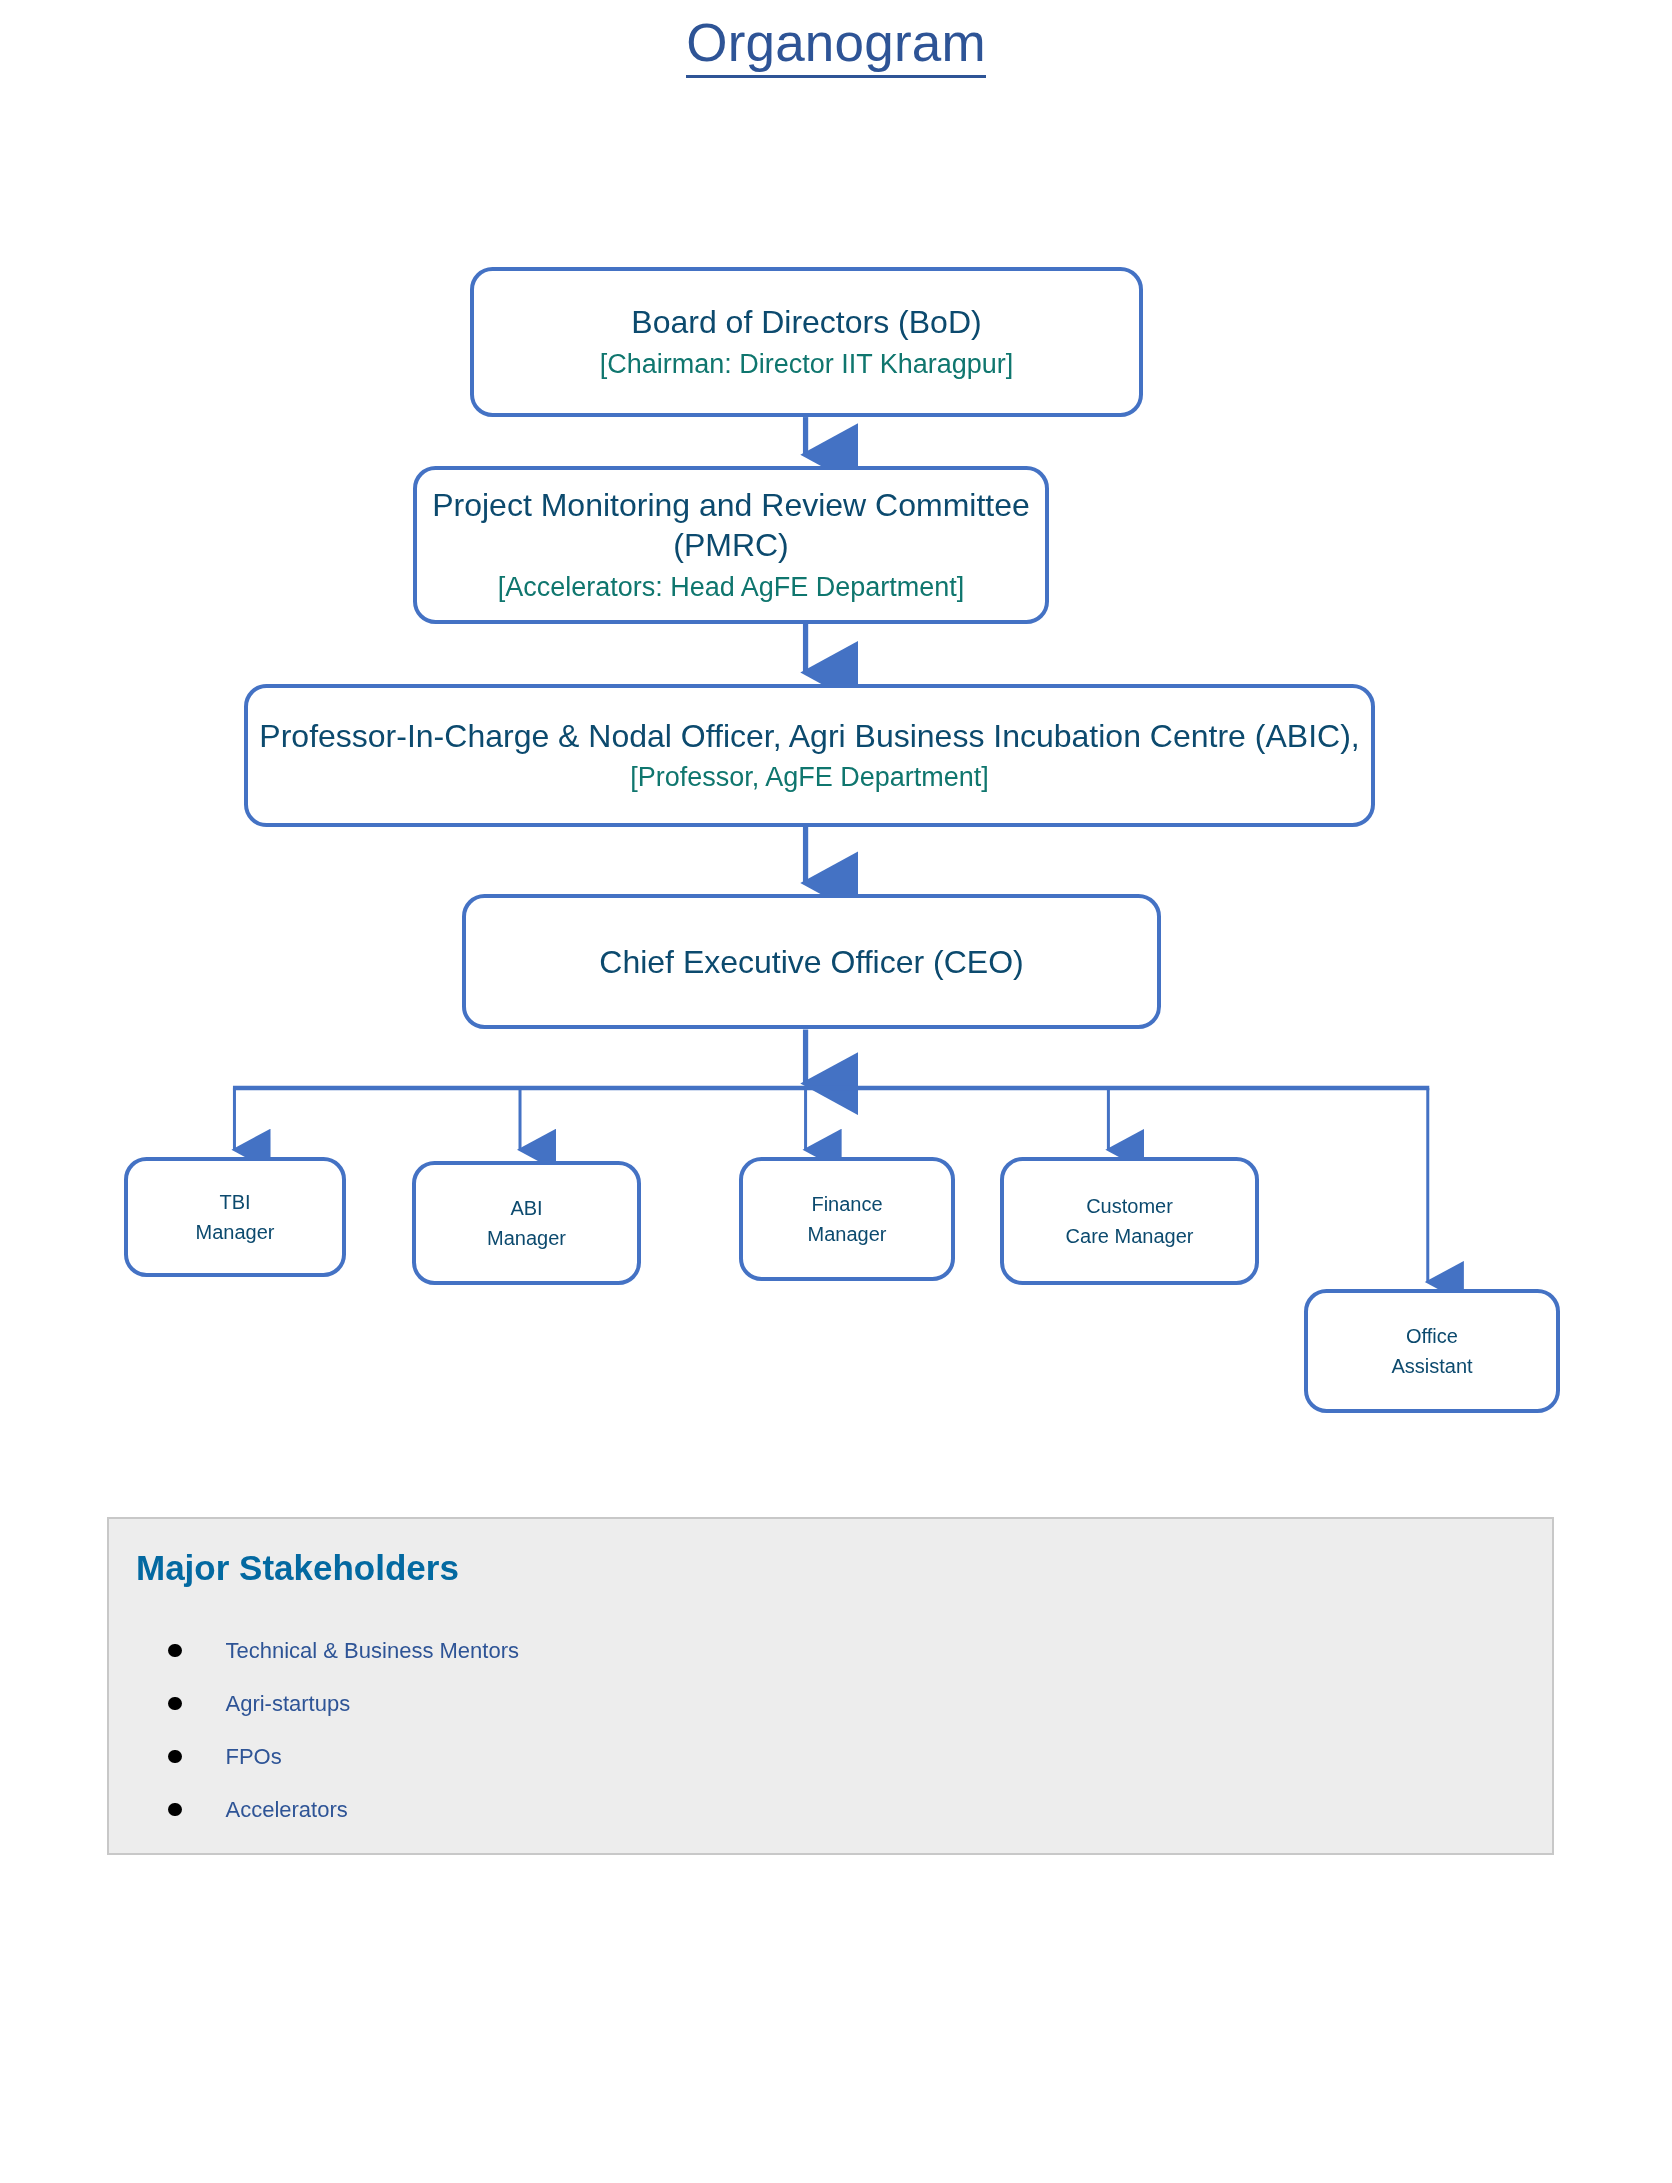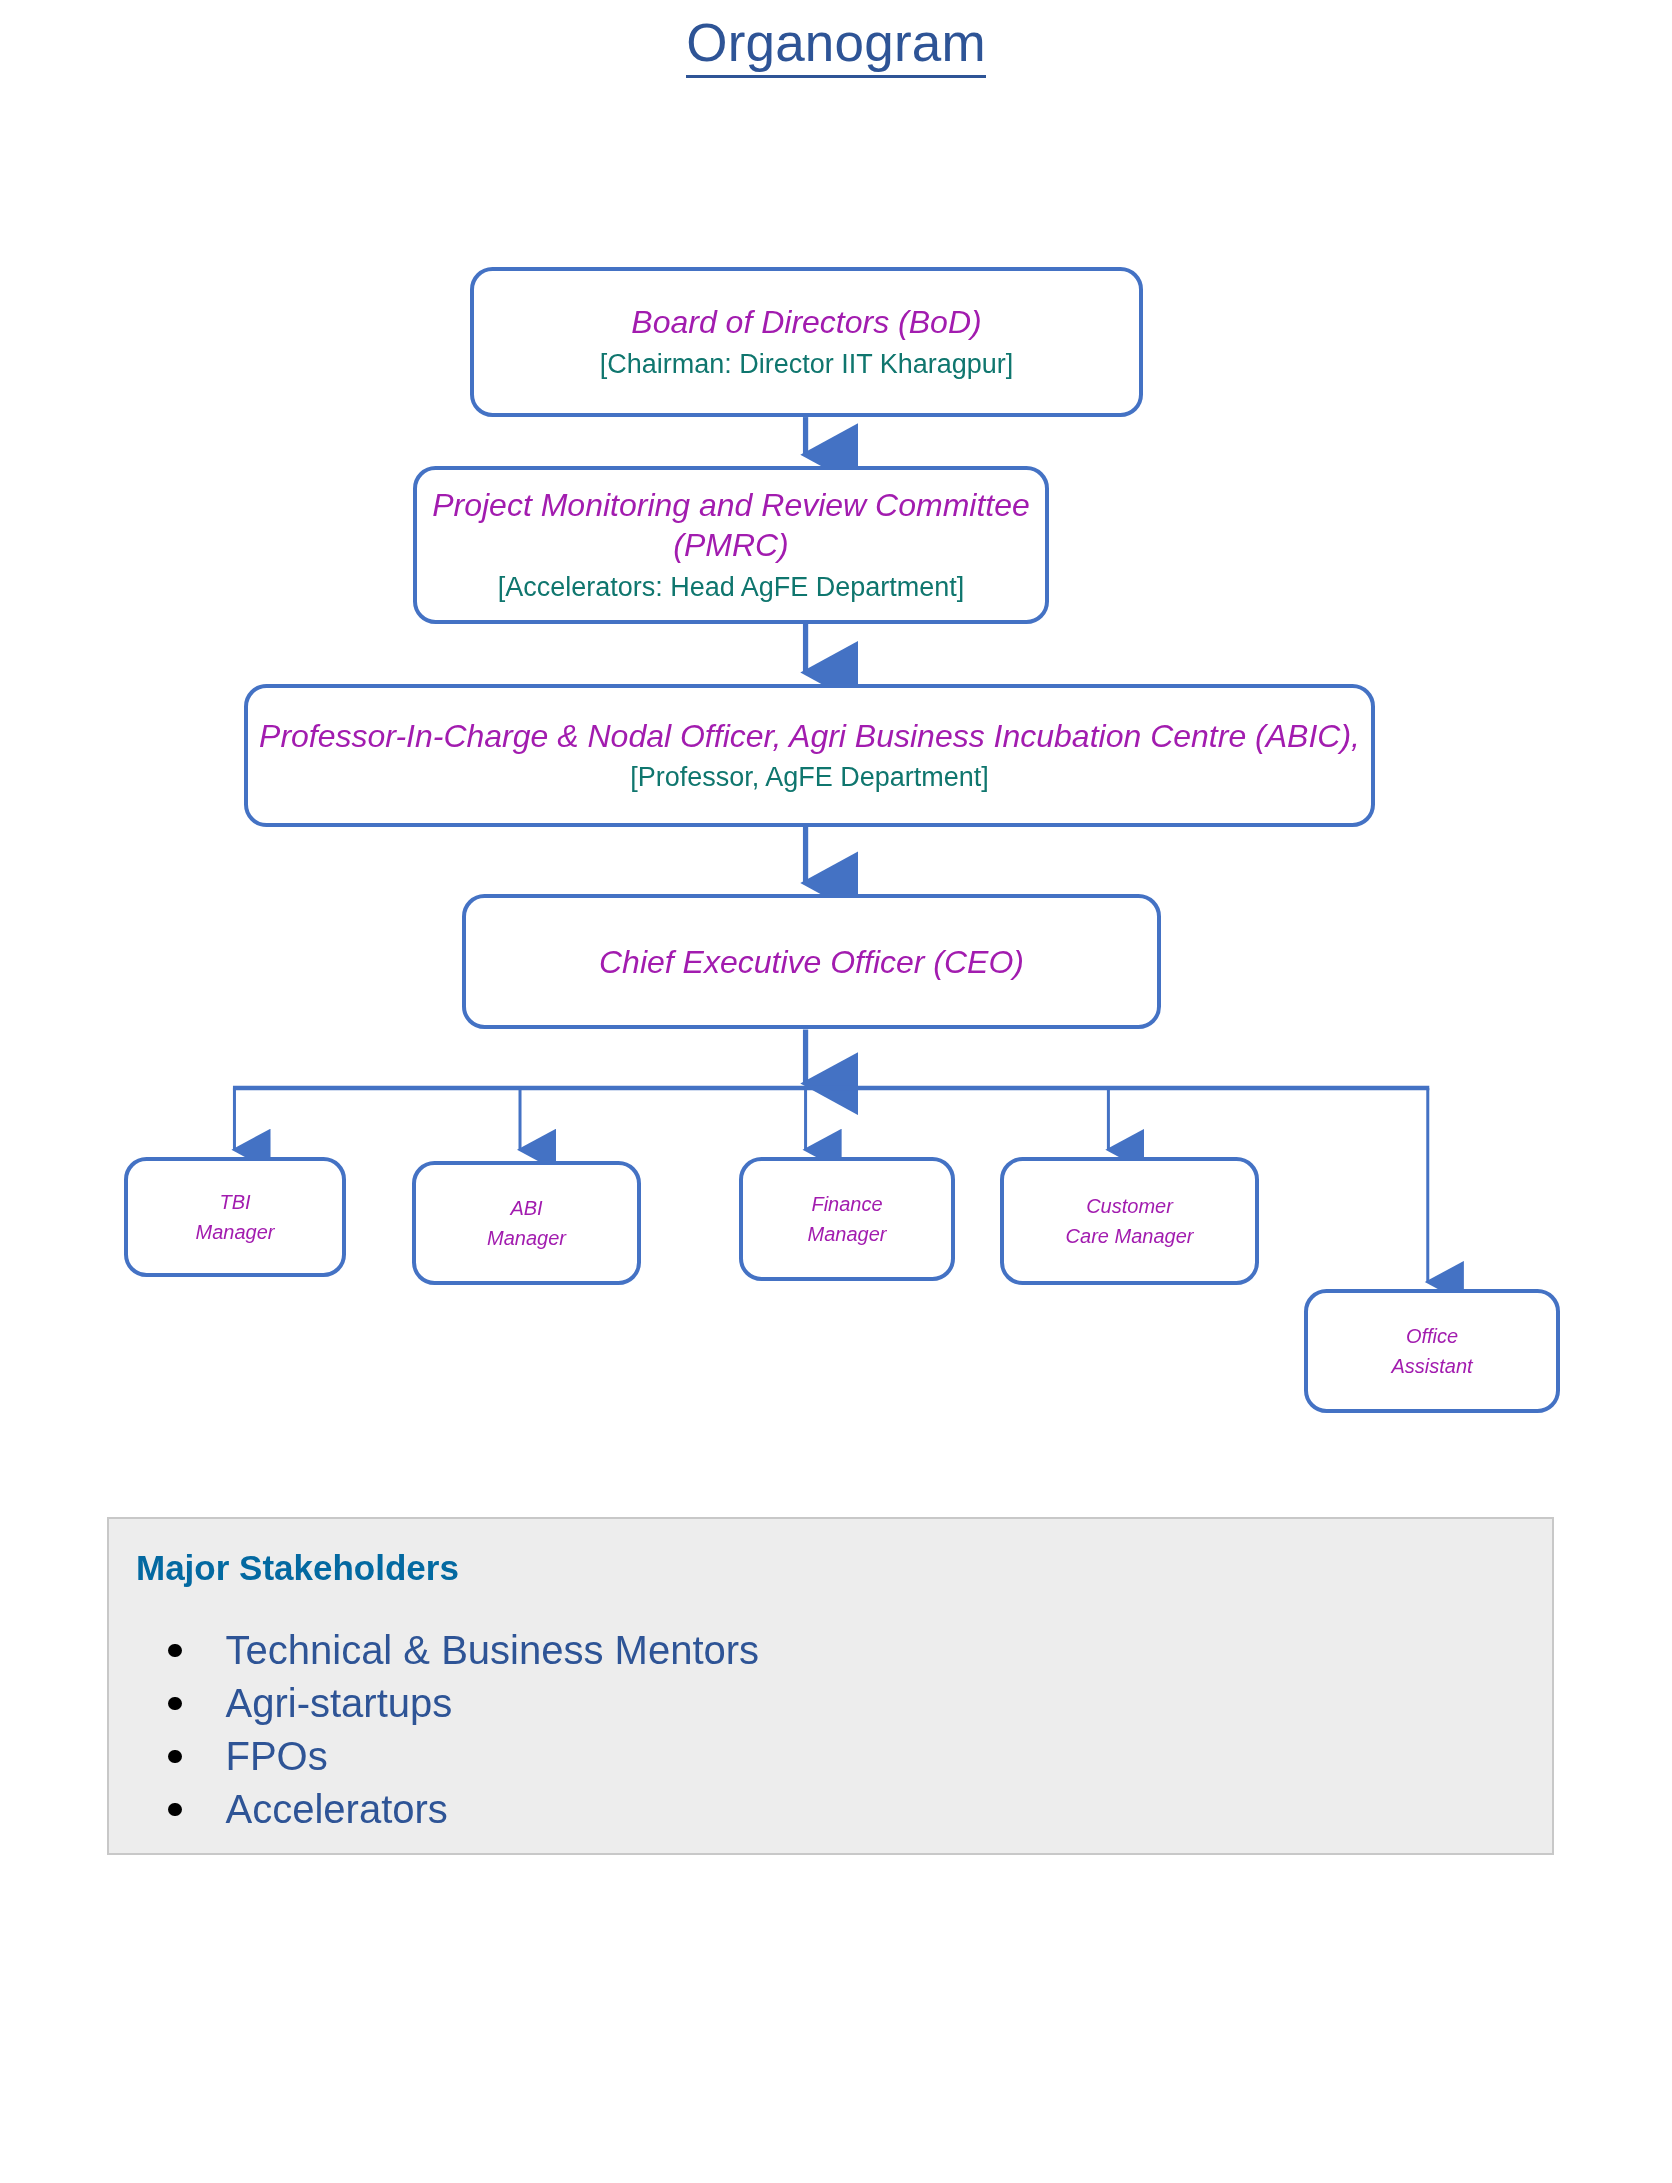--- a/index.html
+++ b/index.html
@@ -20,42 +20,42 @@
     border-bottom:3.8px solid #2e5496;padding-bottom:3px;
   }
 
   
   .node{
     position:absolute;box-sizing:border-box;
     border:4.5px solid #4472c4;border-radius:22.5px;background:#ffffff;
     display:flex;flex-direction:column;align-items:center;justify-content:center;
     color:#1f3864;text-align:center;
   }
-  .node .l1{font-size:32px;line-height:1.25;color:#a21caf;font-style:italic;}
+  .node .l1{font-size:32px;line-height:1.25;color:#0c4a6e;}
   .node .l2{font-size:27px;line-height:1.3;color:#0f766e;margin-top:4.5px;}
   .small .l1{font-size:20px;line-height:1.52;}
 
   
   #wires{position:absolute;left:0;top:0;width:1672px;height:2183px;}
 
   
   #stake{
     position:absolute;left:107px;top:1517px;width:1447px;height:338px;
     box-sizing:border-box;background:#ededed;border:2.3px solid #c8c8c8;
   }
   #stake-title{
     position:absolute;left:27px;top:28.6px;
     font-size:35px;font-weight:bold;color:#0369a1;
   }
   #stake-list{
     position:absolute;left:59px;top:105px;margin:0;padding:0;list-style:none;
   }
   #stake-list li{
     display:flex;align-items:center;height:53px;
-    font-size:40px;color:#2e5496;
+    font-size:22px;color:#2e5496;
   }
   #stake-list li .dot{
     width:13.5px;height:13.5px;border-radius:50%;background:#000000;
     margin-right:44px;flex:none;
   }
 </style>
 </head>
 <body>
 
 <div class="page">

